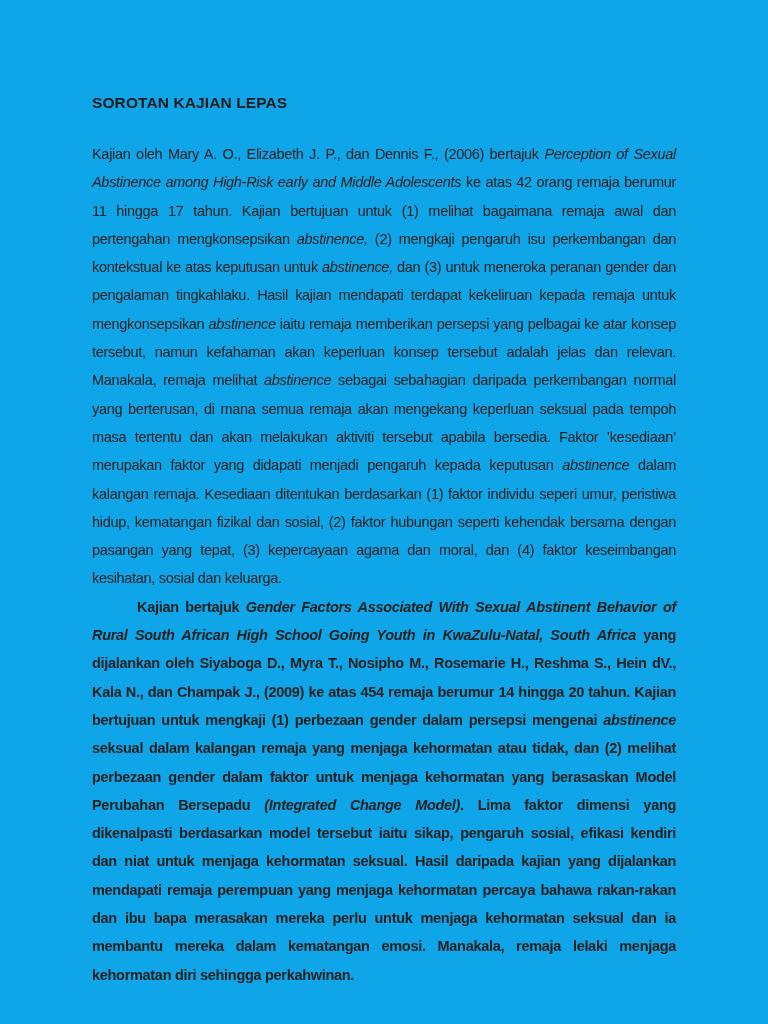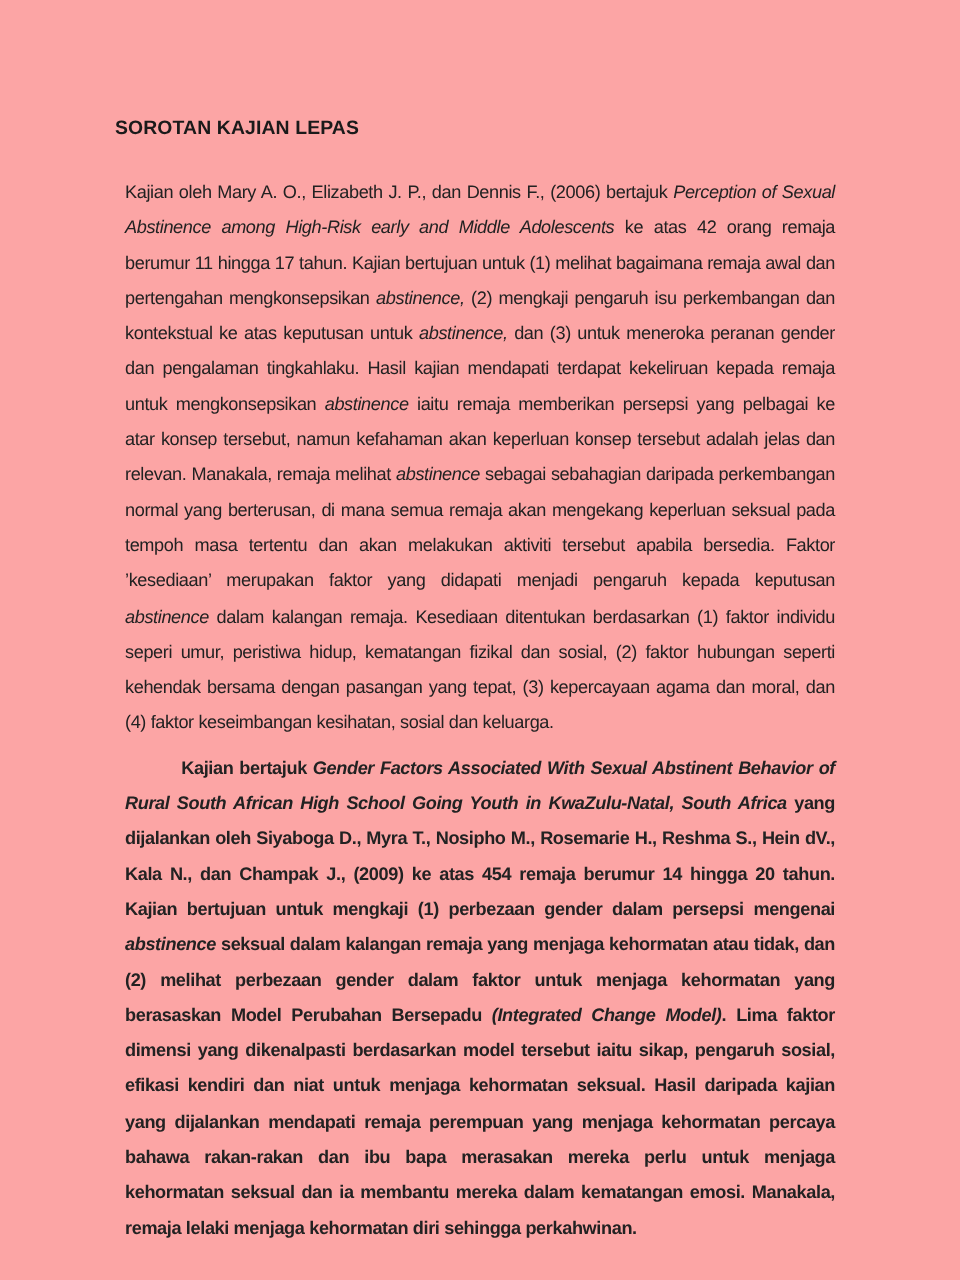--- a/index.html
+++ b/index.html
@@ -4,41 +4,41 @@
 <style>
   html, body {
     margin: 0;
     padding: 0;
     background: #ffffff;
   }
   .page {
     position: relative;
     width: 768px;
     height: 1024px;
-    background: #fca5a5;
+    background: #0ea5e9;
     overflow: hidden;
     font-family: "Liberation Sans", "DejaVu Sans", sans-serif;
     color: #1f1f1f;
   }
   .content {
     position: absolute;
     left: 92px;
     top: 95px;
     width: 584px;
   }
   .heading {
     margin: 0 0 29px 0;
     font-size: 15.5px;
     font-weight: bold;
     letter-spacing: 0.1px;
     line-height: 16px;
     color: #1a1a1a;
   }
   .para {
-    margin: 8px;
+    margin: 0;
     font-size: 14.5px;
     line-height: 28.3px;
     letter-spacing: -0.3px;
     text-align: justify;
     color: #222222;
   }
   .para.indented {
     text-indent: 45px;
     font-weight: bold;
   }

